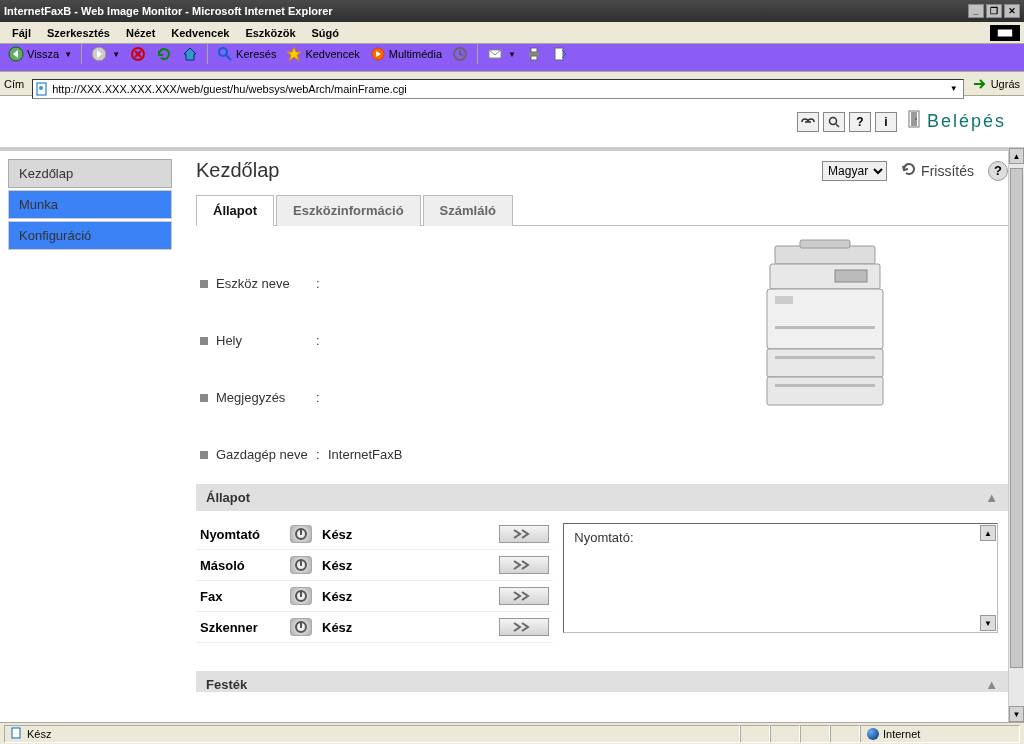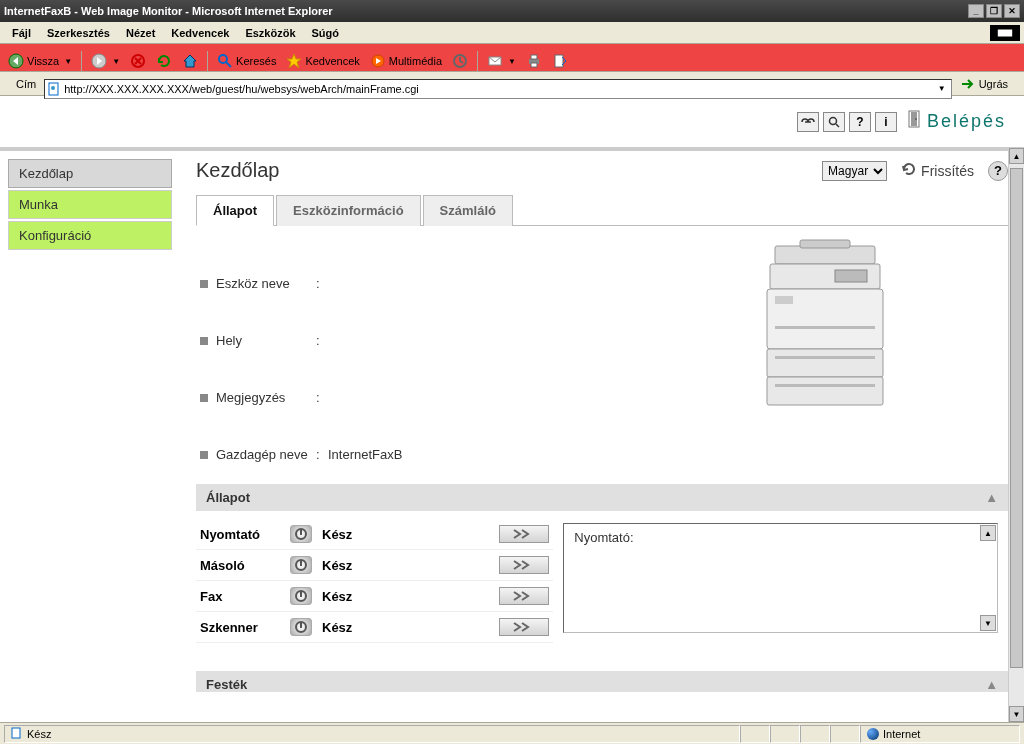--- a/index.html
+++ b/index.html
@@ -10,44 +10,44 @@
   .titlebar .spacer { flex: 1; }
   .winbtn { width: 16px; height: 14px; background: #c0c0c0; border: 1px solid #888; margin-left: 2px; display: flex; align-items: center; justify-content: center; font-size: 9px; color: #000; }
 
   
   .menubar { height: 22px; background: #ece9d8; display: flex; align-items: center; padding: 0 4px; border-bottom: 1px solid #aca899; font-weight: bold; }
   .menubar .menuitem { padding: 2px 8px; }
   .menubar .right { margin-left: auto; width: 30px; height: 16px; background: #000; display: flex; align-items: center; justify-content: center; }
   .menubar .right svg { width: 18px; height: 12px; }
 
   
-  .toolbar { height: 28px; background: #ef4444; display: flex; align-items: flex-end; padding: 0 4px; border-bottom: 1px solid #aca899; gap: 2px; }
+  .toolbar { height: 28px; background: #8b5cf6; display: flex; align-items: flex-start; padding: 0 4px; border-bottom: 1px solid #aca899; gap: 2px; }
   .tb-btn { display: flex; align-items: center; gap: 3px; padding: 2px 4px; }
   .tb-icon { width: 16px; height: 16px; display: inline-flex; align-items: center; justify-content: center; }
   .tb-sep { width: 1px; height: 20px; background: #aca899; margin: 0 3px; }
   .tb-arrow { font-size: 8px; margin-left: 2px; }
 
   
-  .addrbar { height: 24px; background: #ece9d8; display: flex; align-items: center; padding: 0 12px; border-bottom: 1px solid #aca899; gap: 4px; }
+  .addrbar { height: 24px; background: #ece9d8; display: flex; align-items: center; padding: 0 0; border-bottom: 1px solid #aca899; gap: 4px; }
   .addrbar .addr-label { padding: 0 4px; }
   .addrbar .addr-field { flex: 1; display: flex; align-items: center; background: #fff; border: 1px inset #888; height: 20px; padding: 0 2px; margin-top: 10px; }
   .addrbar .addr-icon { width: 14px; height: 14px; margin-right: 3px; }
   .addrbar .addr-text { flex: 1; font-size: 11px; }
   .addrbar .addr-drop { width: 14px; font-size: 8px; text-align: center; }
   .addrbar .go-btn { display: flex; align-items: center; gap: 3px; padding: 0 4px; }
 
   
   .content-header { height: 52px; display: flex; align-items: center; justify-content: flex-end; padding: 0 12px; border-bottom: 1px solid #ccc; gap: 4px; }
   .hdr-icon-btn { width: 22px; height: 20px; border: 1px solid #888; background: #f0f0f0; display: flex; align-items: center; justify-content: center; font-weight: bold; font-size: 12px; }
   .login-btn { display: flex; align-items: center; gap: 4px; padding: 0 6px; font-size: 18px; color: #0f766e; letter-spacing: 2px; }
 
   
   .main { display: flex; height: 544px; border-top: 3px solid #ccc; }
   .sidebar { width: 180px; padding: 8px; background: #fff; }
-  .side-item { display: block; padding: 6px 10px; background: #bef264; border: 1px solid #ccc; margin-bottom: 2px; font-size: 13px; color: #333; }
+  .side-item { display: block; padding: 6px 10px; background: #3b82f6; border: 1px solid #ccc; margin-bottom: 2px; font-size: 13px; color: #333; }
   .side-item.active { background: #d8d8d8; border-color: #aaa; font-weight: normal; }
 
   .content { flex: 1; padding: 8px 16px; overflow-y: auto; overflow-x: hidden; }
   .page-row { display: flex; align-items: center; margin-bottom: 12px; }
   .page-title { font-size: 20px; color: #333; flex: 1; }
   .lang-select { border: 1px solid #888; height: 20px; font-size: 12px; padding: 1px; }
   .refresh-btn { display: flex; align-items: center; gap: 4px; font-size: 14px; color: #444; margin-left: 14px; }
   .help-round { width: 20px; height: 20px; border-radius: 50%; background: #ddd; border: 1px solid #999; display: flex; align-items: center; justify-content: center; font-weight: bold; margin-left: 14px; font-size: 13px; }
 
   

